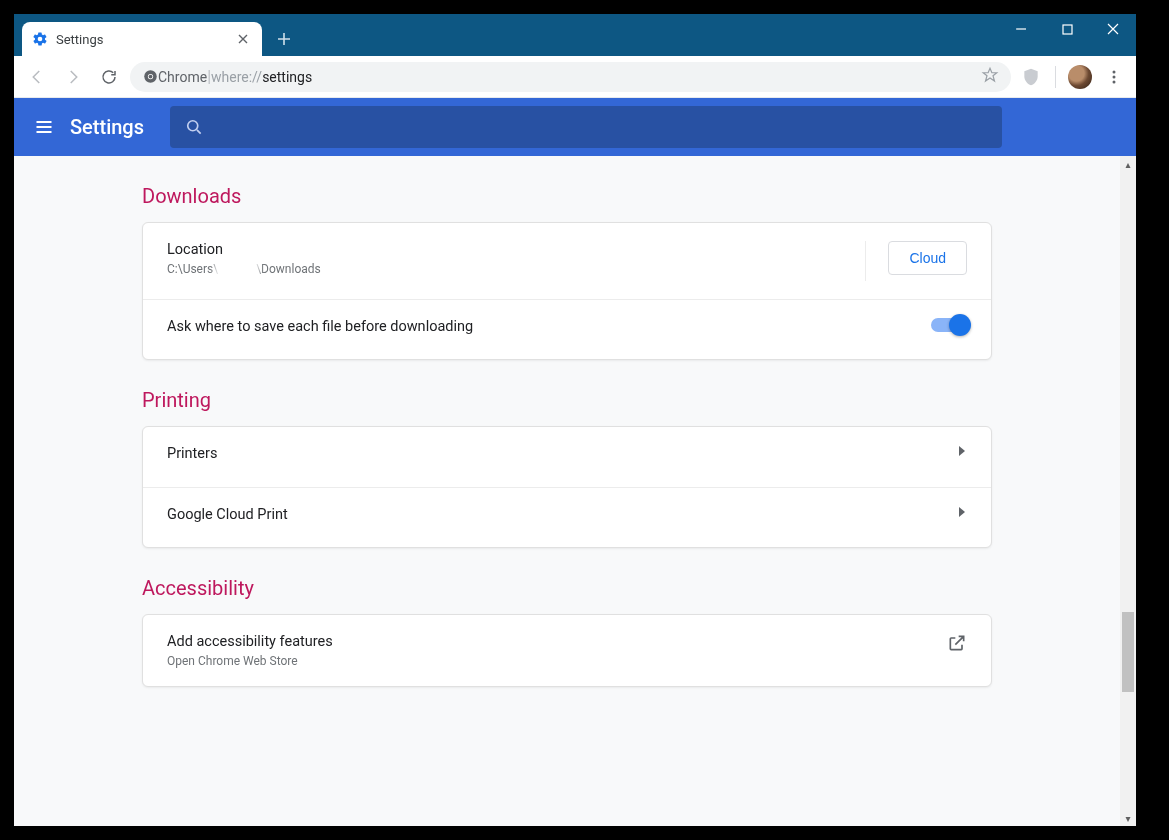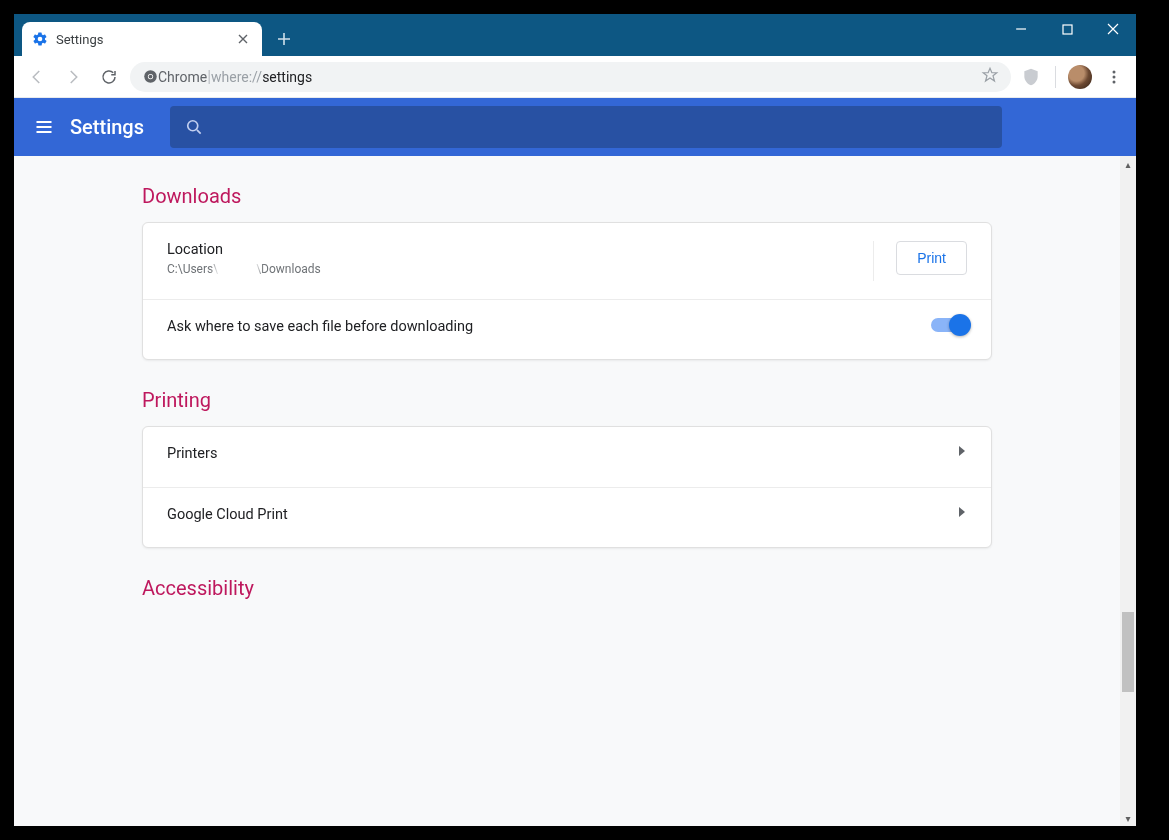--- a/index.html
+++ b/index.html
@@ -267,21 +267,21 @@
           <div class="row">
             <div class="row-main">
               <div class="row-title">Location</div>
               <div class="row-sub">
                 <span>C:\Users\</span>
                   <span class="redact"></span>
                   <span>\Downloads</span>
               </div>
             </div>
             <div class="row-divider"></div>
-            <button class="btn-outline">Print</button>
+            <button class="btn-outline">Cloud</button>
           </div>
           <div class="row">
             <div class="row-main">
               <div class="row-title">Ask where to save each file before downloading</div>
             </div>
             <div class="toggle">
                 <div class="knob"></div>
               </div>
           </div>
         </div>
@@ -304,20 +304,33 @@
             </div>
             <div class="row-icon">
               <svg width="10" height="12" viewBox="0 0 10 12">
                   <path d="M2 1l6 5-6 5Z" fill="#5f6368"></path>
                 </svg>
             </div>
           </div>
         </div>
 
         <div class="section-header">Accessibility</div>
+        <div class="card">
+          <div class="row clickable">
+            <div class="row-main">
+              <div class="row-title">Add accessibility features</div>
+              <div class="row-sub">Open Chrome Web Store</div>
+            </div>
+            <div class="row-icon">
+              <svg width="20" height="20" viewBox="0 0 24 24" fill="none">
+                  <path d="M14 4h6v6M20 4L10 14M18 14v5a1 1 0 0 1-1 1H5a1 1 0 0 1-1-1V7a1 1 0 0 1 1-1h5" stroke="#5f6368" stroke-width="2"></path>
+                </svg>
+            </div>
+          </div>
+        </div>
 
       </div>
     </div>
 
     <div class="vscroll">
       <div class="arrow">▴</div>
       <div class="track">
         <div class="thumb" style="top:440px;height:80px"></div>
       </div>
       <div class="arrow">▾</div>

